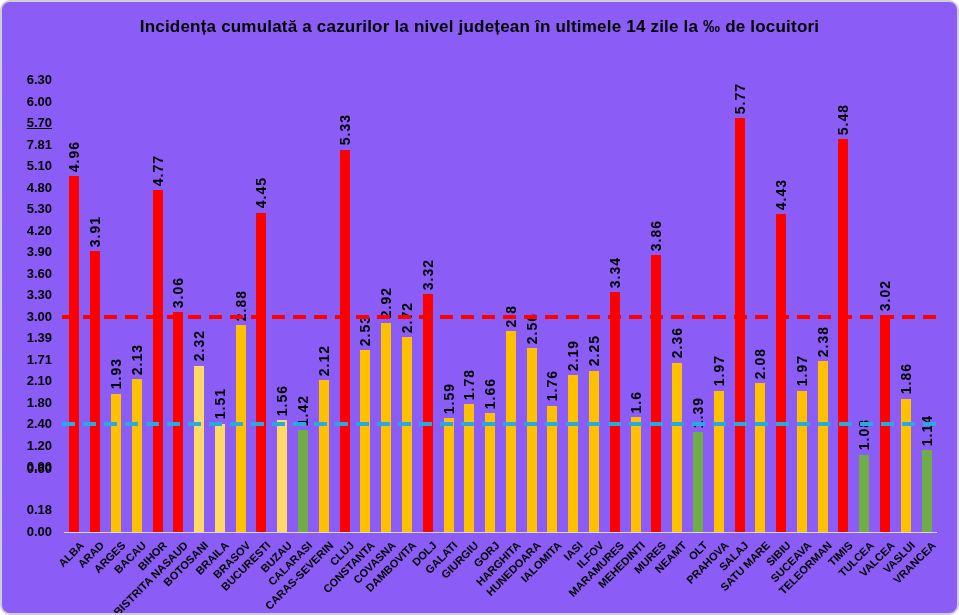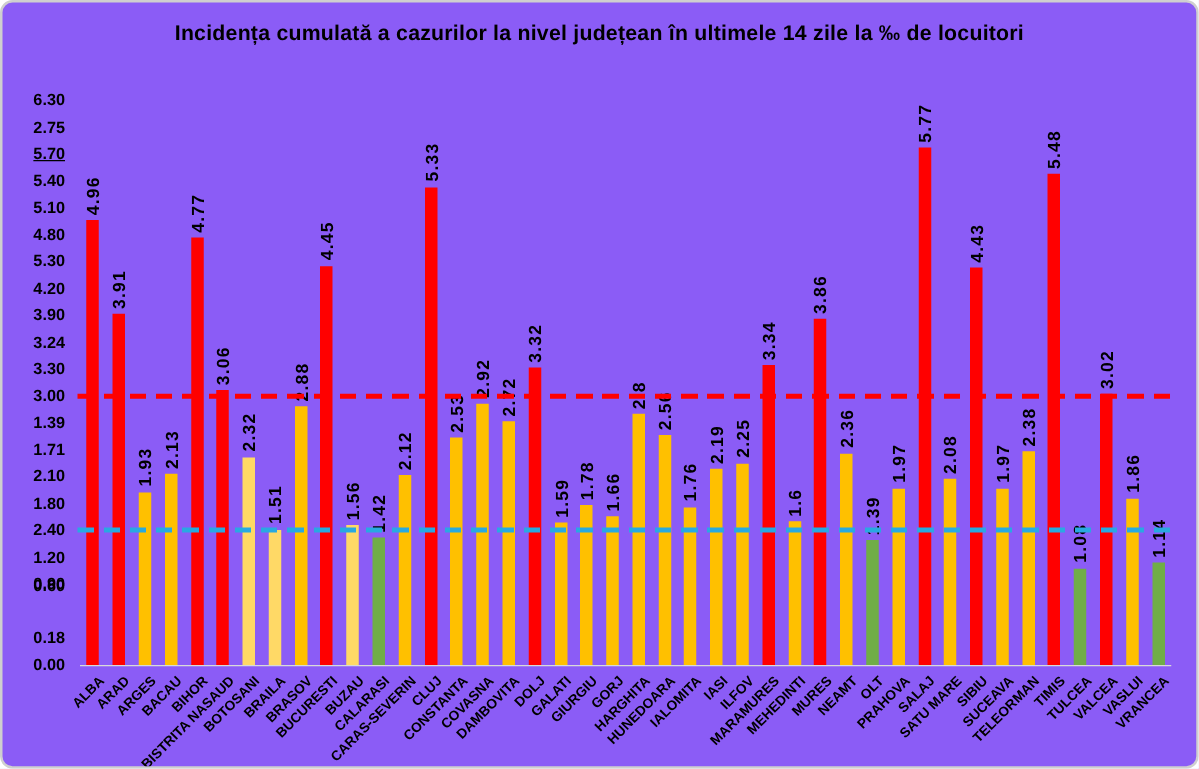--- a/index.html
+++ b/index.html
@@ -46,29 +46,29 @@
     font-size:11px;font-weight:bold;
   }
 </style>
 </head>
 <body>
 
 <div class="chart-frame">
   <div class="chart-title">Incidența cumulată a cazurilor la nivel județean în ultimele 14 zile la ‰ de locuitori</div>
   <div class="y-axis">
       <div class="ytick" style="top: -8px;">6.30</div>
-      <div class="ytick" style="top: 13.5238px;">2.75</div>
+      <div class="ytick" style="top: 13.5238px;">6.00</div>
       <div class="ytick" style="top: 35.0476px; text-decoration: underline;">5.70</div>
-      <div class="ytick" style="top: 56.5714px;">5.40</div>
+      <div class="ytick" style="top: 56.5714px;">7.81</div>
       <div class="ytick" style="top: 78.0952px;">5.10</div>
       <div class="ytick" style="top: 99.619px;">4.80</div>
       <div class="ytick" style="top: 121.143px;">5.30</div>
       <div class="ytick" style="top: 142.667px;">4.20</div>
       <div class="ytick" style="top: 164.19px;">3.90</div>
-      <div class="ytick" style="top: 185.714px;">3.24</div>
+      <div class="ytick" style="top: 185.714px;">3.60</div>
       <div class="ytick" style="top: 207.238px;">3.30</div>
       <div class="ytick" style="top: 228.762px;">3.00</div>
       <div class="ytick" style="top: 250.286px;">1.39</div>
       <div class="ytick" style="top: 271.81px;">1.71</div>
       <div class="ytick" style="top: 293.333px;">2.10</div>
       <div class="ytick" style="top: 314.857px;">1.80</div>
       <div class="ytick" style="top: 336.381px;">2.40</div>
       <div class="ytick" style="top: 357.905px;">1.20</div>
       <div class="ytick" style="top: 379.429px;">0.90</div>
       <div class="ytick" style="top: 381px; margin-left: 12px;">0.60</div>

